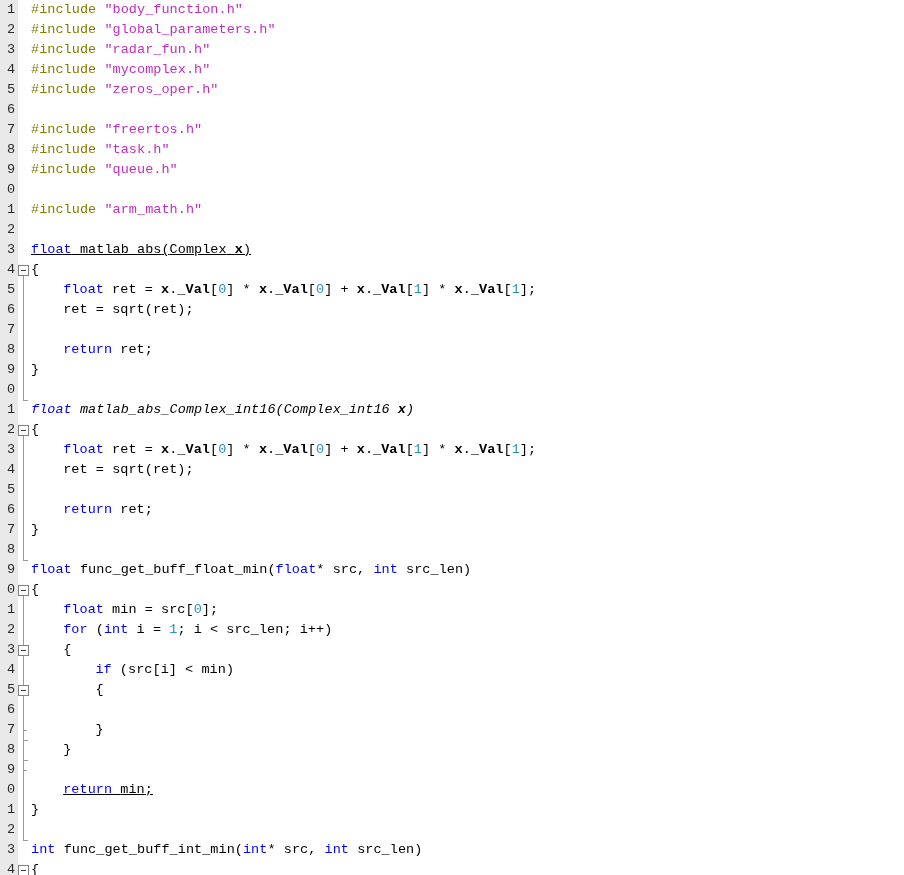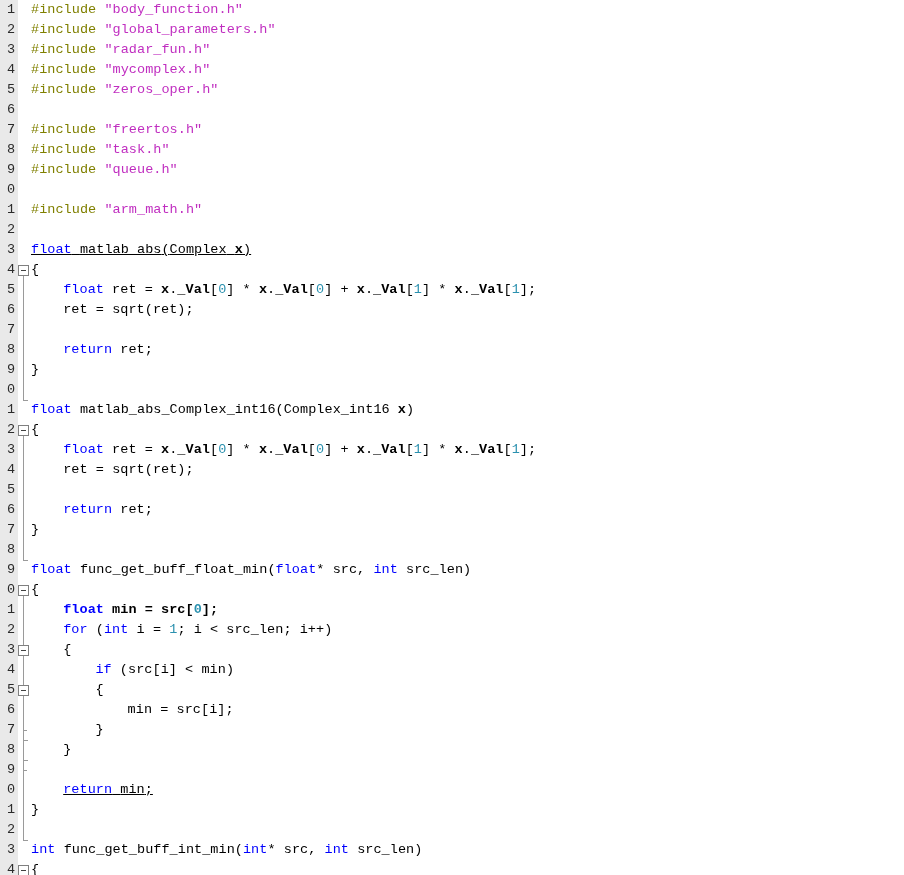--- a/index.html
+++ b/index.html
@@ -166,36 +166,36 @@
       <div class="row" style="top: 200px;"><div class="lineno">1</div><div class="code" style="padding-left: 0px;"><span class="pp">#include</span><span class="punc"> </span><span class="strm">"arm_math.h"</span></div></div>
       <div class="row" style="top: 220px;"><div class="lineno">2</div><div class="code" style="padding-left: 0px;"></div></div>
       <div class="row" style="top: 240px;"><div class="lineno">3</div><div class="code" style="padding-left: 0px; text-decoration: underline;"><span class="kw">float</span><span class="punc"> </span><span class="id">matlab_abs</span><span class="punc">(</span><span class="id">Complex</span><span class="punc"> </span><span class="param">x</span><span class="punc">)</span></div></div>
       <div class="row" style="top: 260px;"><div class="lineno">4</div><div class="code" style="padding-left: 0px;"><span class="punc">{</span></div></div>
       <div class="row" style="top: 280px;"><div class="lineno">5</div><div class="code" style="padding-left: 32.2px;"><span class="kw">float</span><span class="punc"> </span><span class="id">ret</span><span class="punc"> = </span><span class="param">x</span><span class="punc">.</span><span class="param">_Val</span><span class="punc">[</span><span class="num">0</span><span class="punc">] * </span><span class="param">x</span><span class="punc">.</span><span class="param">_Val</span><span class="punc">[</span><span class="num">0</span><span class="punc">] + </span><span class="param">x</span><span class="punc">.</span><span class="param">_Val</span><span class="punc">[</span><span class="num">1</span><span class="punc">] * </span><span class="param">x</span><span class="punc">.</span><span class="param">_Val</span><span class="punc">[</span><span class="num">1</span><span class="punc">];</span></div></div>
       <div class="row" style="top: 300px;"><div class="lineno">6</div><div class="code" style="padding-left: 32.2px;"><span class="id">ret</span><span class="punc"> = </span><span class="id">sqrt</span><span class="punc">(ret);</span></div></div>
       <div class="row" style="top: 320px;"><div class="lineno">7</div><div class="code" style="padding-left: 0px;"></div></div>
       <div class="row" style="top: 340px;"><div class="lineno">8</div><div class="code" style="padding-left: 32.2px;"><span class="kw">return</span><span class="punc"> </span><span class="id">ret</span><span class="punc">;</span></div></div>
       <div class="row" style="top: 360px;"><div class="lineno">9</div><div class="code" style="padding-left: 0px;"><span class="punc">}</span></div></div>
       <div class="row" style="top: 380px;"><div class="lineno">0</div><div class="code" style="padding-left: 0px;"></div></div>
-      <div class="row" style="top: 400px;"><div class="lineno">1</div><div class="code" style="padding-left: 0px;"><span class="kw">float</span><span class="punc"> </span><span class="id">matlab_abs_Complex_int16</span><span class="punc">(</span><span class="id">Complex_int16</span><span class="punc"> </span><span class="param">x</span><span class="punc">)</span></div></div>
+      <div class="row" style="top: 400px;"><div class="lineno">1</div><div class="code" style="padding-left: 0px; font-style: italic;"><span class="kw">float</span><span class="punc"> </span><span class="id">matlab_abs_Complex_int16</span><span class="punc">(</span><span class="id">Complex_int16</span><span class="punc"> </span><span class="param">x</span><span class="punc">)</span></div></div>
       <div class="row" style="top: 420px;"><div class="lineno">2</div><div class="code" style="padding-left: 0px;"><span class="punc">{</span></div></div>
       <div class="row" style="top: 440px;"><div class="lineno">3</div><div class="code" style="padding-left: 32.2px;"><span class="kw">float</span><span class="punc"> </span><span class="id">ret</span><span class="punc"> = </span><span class="param">x</span><span class="punc">.</span><span class="param">_Val</span><span class="punc">[</span><span class="num">0</span><span class="punc">] * </span><span class="param">x</span><span class="punc">.</span><span class="param">_Val</span><span class="punc">[</span><span class="num">0</span><span class="punc">] + </span><span class="param">x</span><span class="punc">.</span><span class="param">_Val</span><span class="punc">[</span><span class="num">1</span><span class="punc">] * </span><span class="param">x</span><span class="punc">.</span><span class="param">_Val</span><span class="punc">[</span><span class="num">1</span><span class="punc">];</span></div></div>
       <div class="row" style="top: 460px;"><div class="lineno">4</div><div class="code" style="padding-left: 32.2px;"><span class="id">ret</span><span class="punc"> = </span><span class="id">sqrt</span><span class="punc">(ret);</span></div></div>
       <div class="row" style="top: 480px;"><div class="lineno">5</div><div class="code" style="padding-left: 0px;"></div></div>
       <div class="row" style="top: 500px;"><div class="lineno">6</div><div class="code" style="padding-left: 32.2px;"><span class="kw">return</span><span class="punc"> </span><span class="id">ret</span><span class="punc">;</span></div></div>
       <div class="row" style="top: 520px;"><div class="lineno">7</div><div class="code" style="padding-left: 0px;"><span class="punc">}</span></div></div>
       <div class="row" style="top: 540px;"><div class="lineno">8</div><div class="code" style="padding-left: 0px;"></div></div>
       <div class="row" style="top: 560px;"><div class="lineno">9</div><div class="code" style="padding-left: 0px;"><span class="kw">float</span><span class="punc"> </span><span class="id">func_get_buff_float_min</span><span class="punc">(</span><span class="kw">float</span><span class="punc">* </span><span class="id">src</span><span class="punc">, </span><span class="kw">int</span><span class="punc"> </span><span class="id">src_len</span><span class="punc">)</span></div></div>
       <div class="row" style="top: 580px;"><div class="lineno">0</div><div class="code" style="padding-left: 0px;"><span class="punc">{</span></div></div>
-      <div class="row" style="top: 600px;"><div class="lineno">1</div><div class="code" style="padding-left: 32.2px; font-weight: bold;"><span class="kw">float</span><span class="punc"> </span><span class="id">min</span><span class="punc"> = </span><span class="id">src</span><span class="punc">[</span><span class="num">0</span><span class="punc">];</span></div></div>
+      <div class="row" style="top: 600px;"><div class="lineno">1</div><div class="code" style="padding-left: 32.2px;"><span class="kw">float</span><span class="punc"> </span><span class="id">min</span><span class="punc"> = </span><span class="id">src</span><span class="punc">[</span><span class="num">0</span><span class="punc">];</span></div></div>
       <div class="row" style="top: 620px;"><div class="lineno">2</div><div class="code" style="padding-left: 32.2px;"><span class="kw">for</span><span class="punc"> (</span><span class="kw">int</span><span class="punc"> </span><span class="id">i</span><span class="punc"> = </span><span class="num">1</span><span class="punc">; </span><span class="id">i</span><span class="punc"> &lt; </span><span class="id">src_len</span><span class="punc">; </span><span class="id">i</span><span class="punc">++)</span></div></div>
       <div class="row" style="top: 640px;"><div class="lineno">3</div><div class="code" style="padding-left: 32.2px;"><span class="punc">{</span></div></div>
       <div class="row" style="top: 660px;"><div class="lineno">4</div><div class="code" style="padding-left: 64.4px;"><span class="kw">if</span><span class="punc"> (</span><span class="id">src</span><span class="punc">[i] &lt; </span><span class="id">min</span><span class="punc">)</span></div></div>
       <div class="row" style="top: 680px;"><div class="lineno">5</div><div class="code" style="padding-left: 64.4px;"><span class="punc">{</span></div></div>
-      <div class="row" style="top: 700px;"><div class="lineno">6</div><div class="code" style="padding-left: 96.6px;"><span class="id">min</span><span class="punc"> = </span><span class="id">src</span><span class="punc">[i];</span></div></div>
+      <div class="row" style="top: 700px;"><div class="lineno">6</div></div>
       <div class="row" style="top: 720px;"><div class="lineno">7</div><div class="code" style="padding-left: 64.4px;"><span class="punc">}</span></div></div>
       <div class="row" style="top: 740px;"><div class="lineno">8</div><div class="code" style="padding-left: 32.2px;"><span class="punc">}</span></div></div>
       <div class="row" style="top: 760px;"><div class="lineno">9</div><div class="code" style="padding-left: 0px;"></div></div>
       <div class="row" style="top: 780px;"><div class="lineno">0</div><div class="code" style="padding-left: 32.2px; text-decoration: underline;"><span class="kw">return</span><span class="punc"> </span><span class="id">min</span><span class="punc">;</span></div></div>
       <div class="row" style="top: 800px;"><div class="lineno">1</div><div class="code" style="padding-left: 0px;"><span class="punc">}</span></div></div>
       <div class="row" style="top: 820px;"><div class="lineno">2</div><div class="code" style="padding-left: 0px;"></div></div>
       <div class="row" style="top: 840px;"><div class="lineno">3</div><div class="code" style="padding-left: 0px;"><span class="kw">int</span><span class="punc"> </span><span class="id">func_get_buff_int_min</span><span class="punc">(</span><span class="kw">int</span><span class="punc">* </span><span class="id">src</span><span class="punc">, </span><span class="kw">int</span><span class="punc"> </span><span class="id">src_len</span><span class="punc">)</span></div></div>
       <div class="row" style="top: 860px;"><div class="lineno">4</div><div class="code" style="padding-left: 0px;"><span class="punc">{</span></div></div>
     </div>
 </div>

